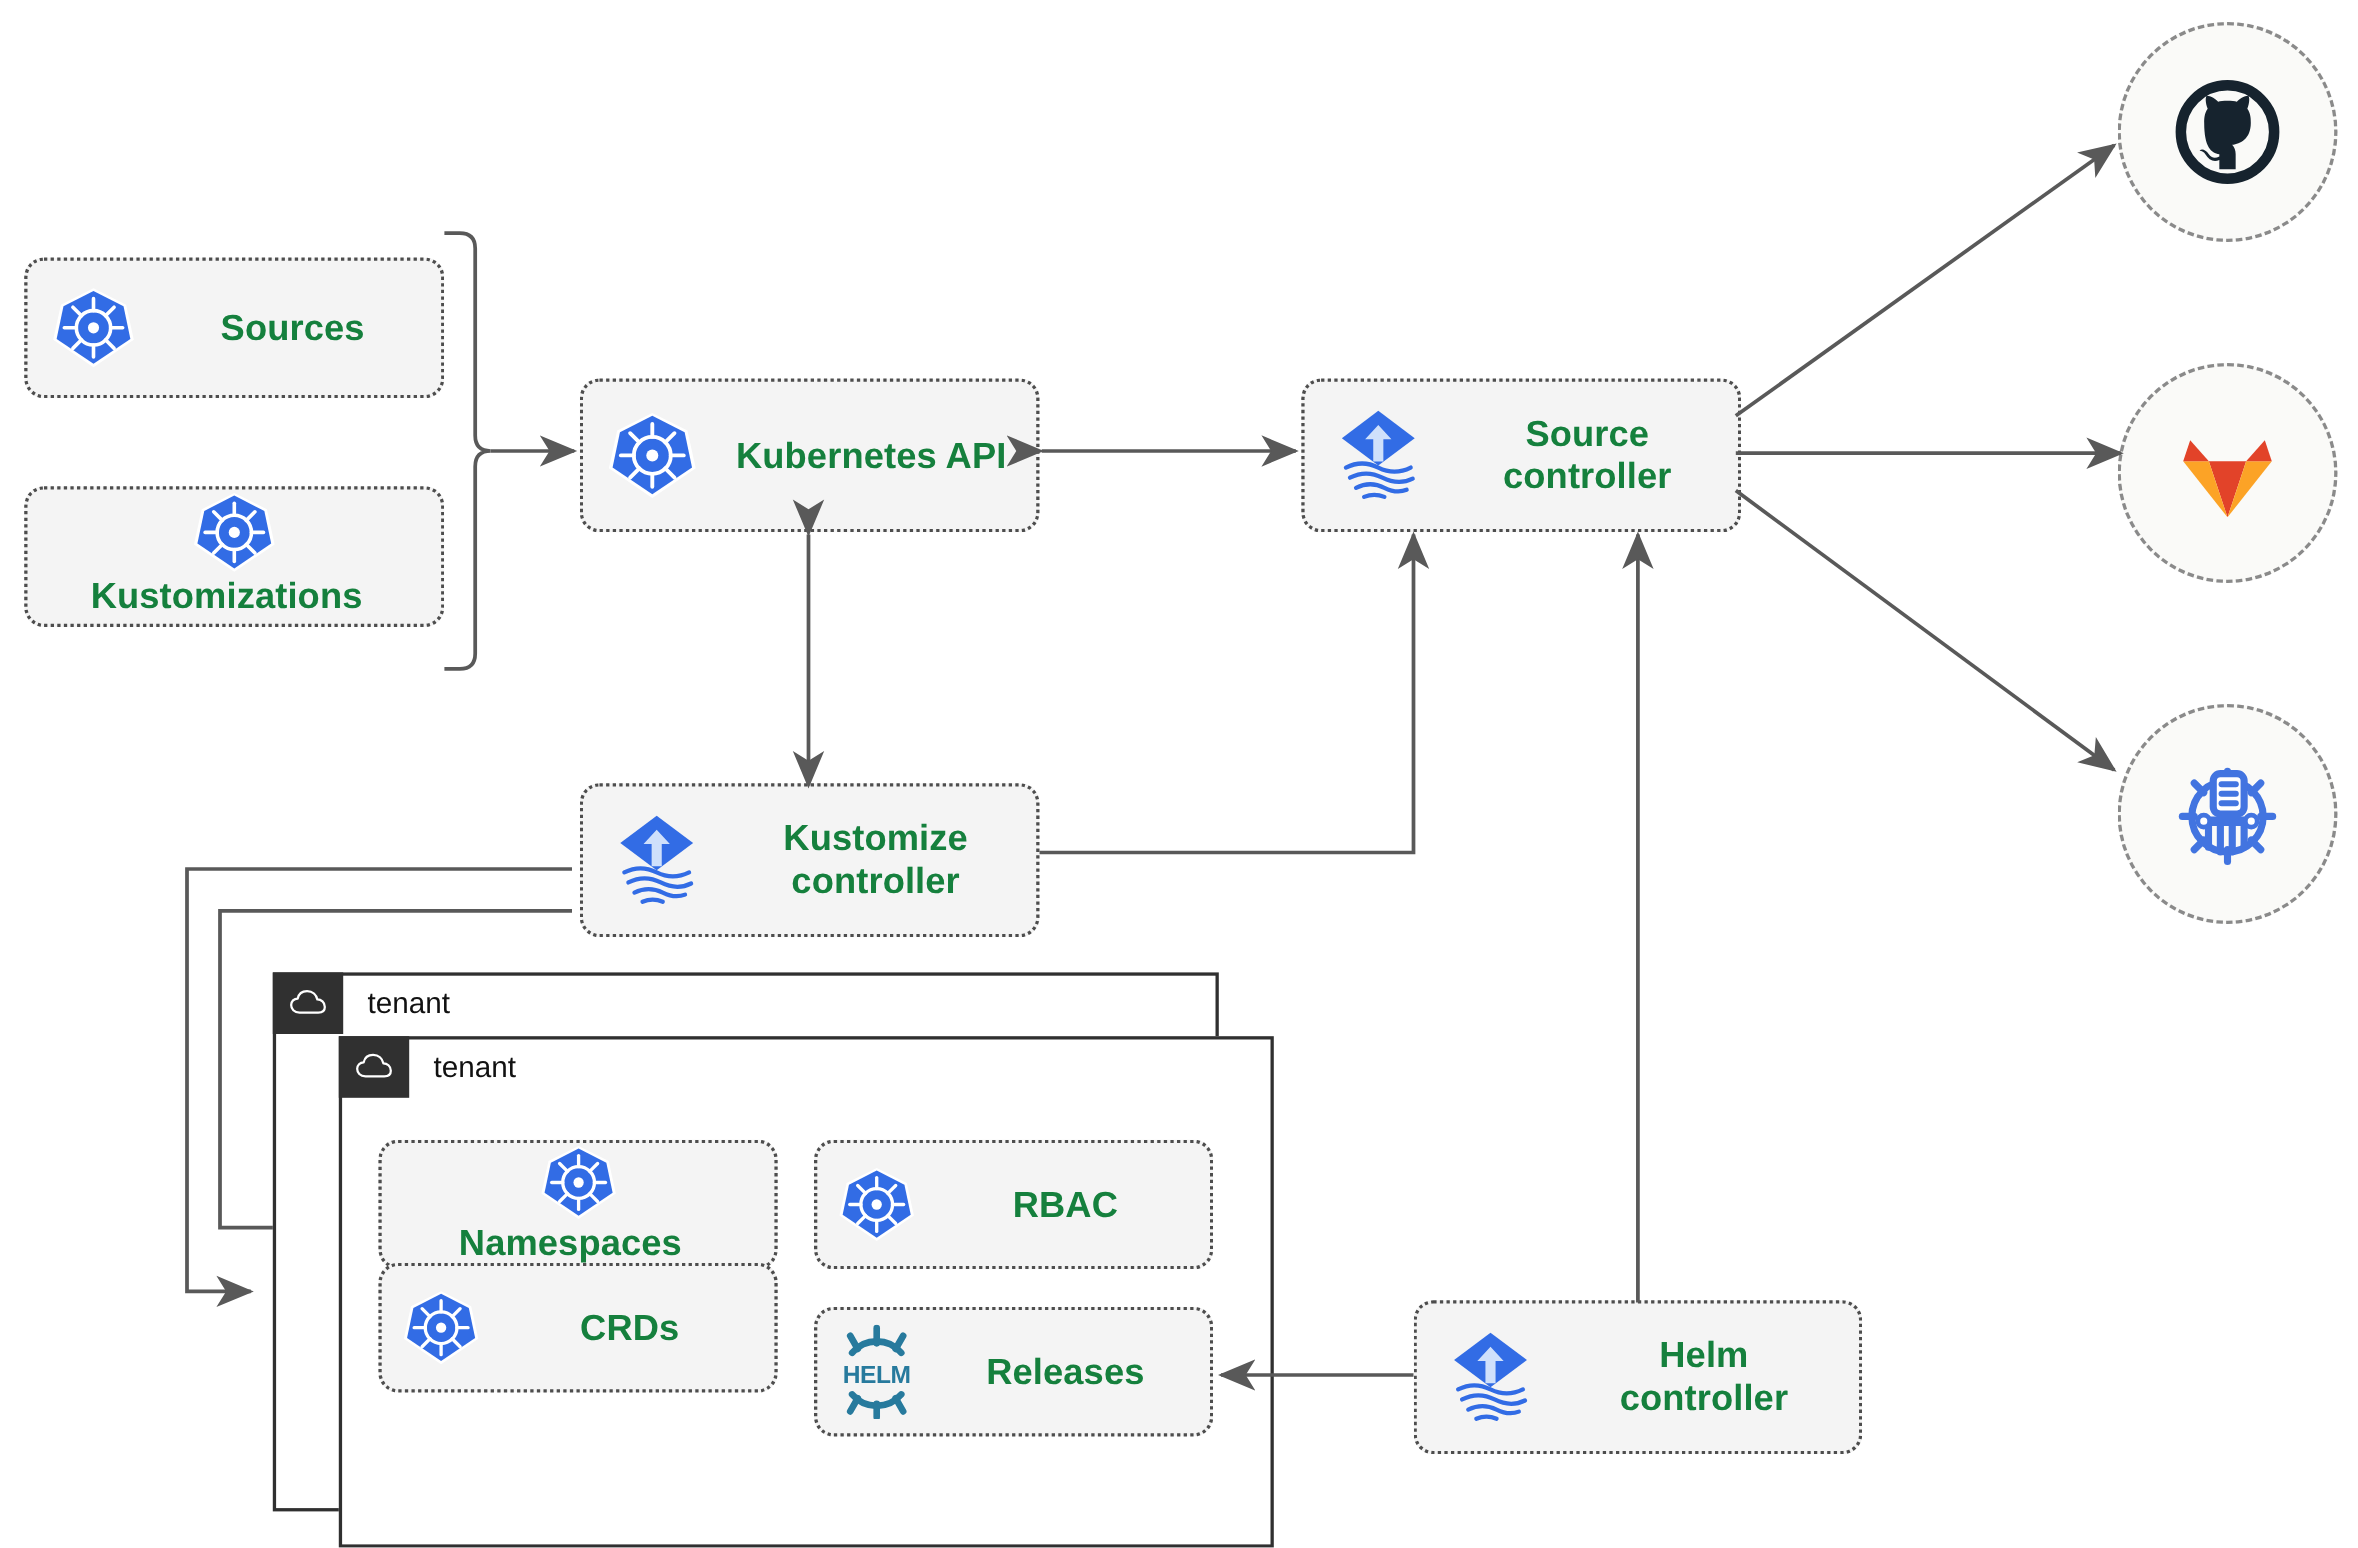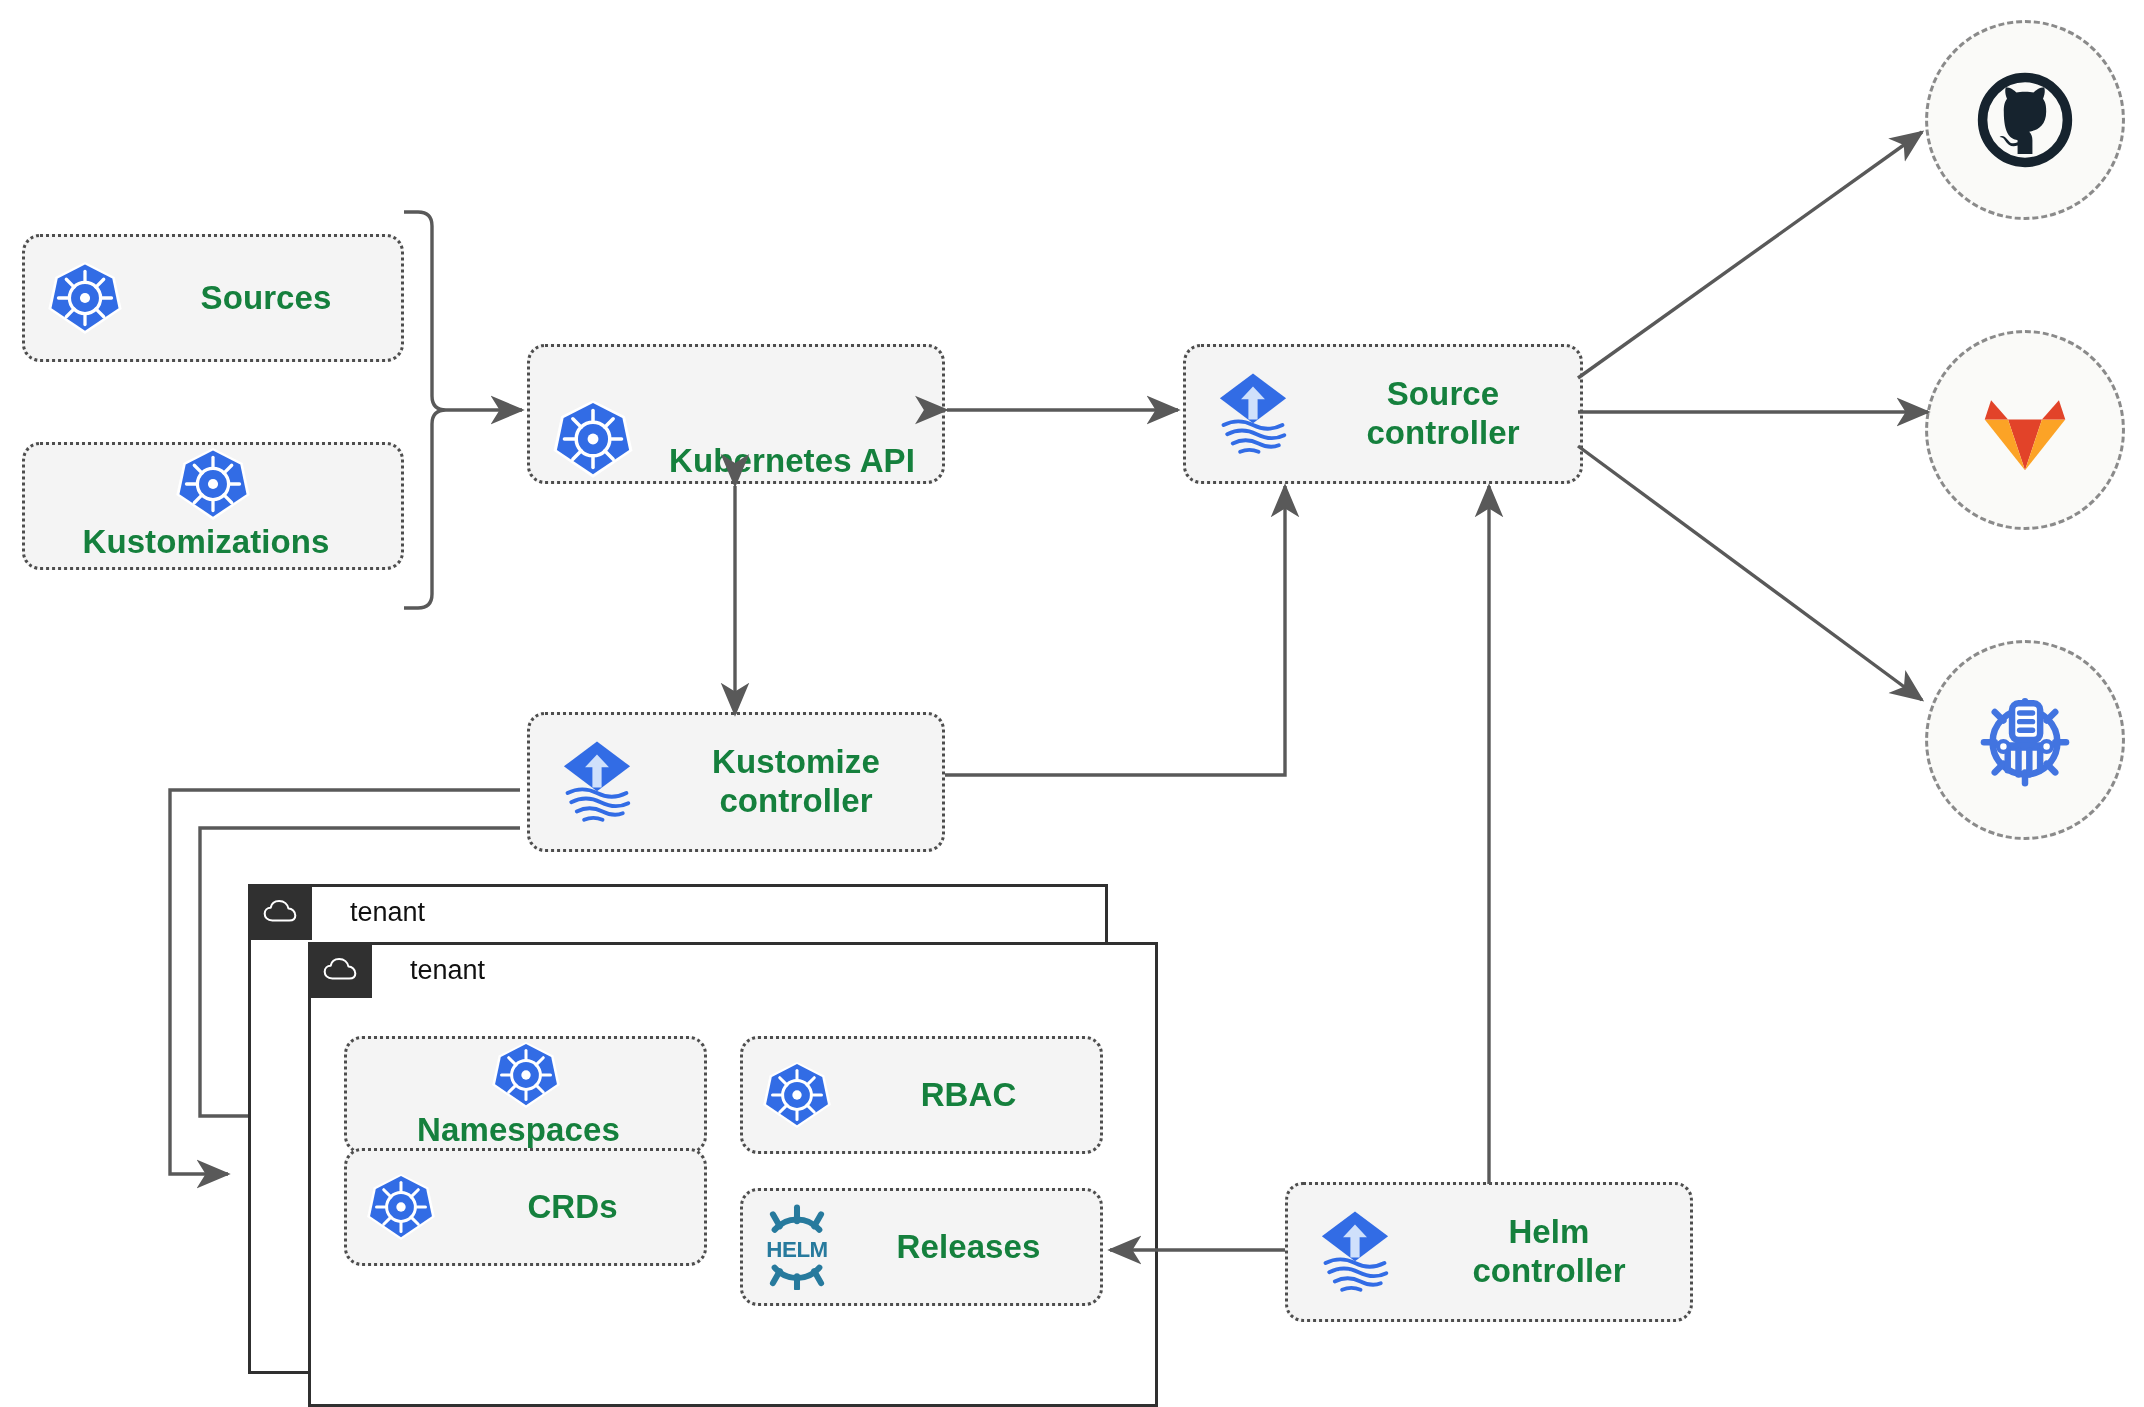--- a/index.html
+++ b/index.html
@@ -77,21 +77,21 @@
   }
   .tenant-tab .tabicon {
     width: 64px;
     height: 56px;
     background: #303030;
     display: flex;
     align-items: center;
     justify-content: center;
   }
   .tenant-tab .tabtext {
-    padding-left: 38px;
+    padding-left: 22px;
     font-size: 27px;
     color: #111111;
     background: transparent;
   }
 
   
   #wires {
     position: absolute;
     left: 0; top: 0;
     width: 2144px;
@@ -195,21 +195,21 @@
           <line x1="64" y1="64" x2="74" y2="74"></line>
           <line x1="74" y1="26" x2="64" y2="36"></line>
           <line x1="36" y1="64" x2="26" y2="74"></line>
         </g>
         <circle cx="50" cy="50" r="6.5" fill="#ffffff"></circle>
       </svg>
     </span>
     <span class="lbl">Kustomizations</span>
   </div>
 
-  <div class="node" style="left:527px; top:344px; width:418px; height:140px;align-items:flex-end;">
+  <div class="node" style="left:527px; top:344px; width:418px; height:140px;">
     <span class="ico" style="width:126px;">
       <svg width="84" height="84" viewBox="0 0 100 100">
         <polygon points="50,4 88,23 97,64 50,96 3,64 12,23" fill="#ffffff"></polygon>
         <polygon points="50,7 85,25 93,63 50,92 7,63 15,25" fill="#326ce5"></polygon>
         <g fill="none" stroke="#ffffff" stroke-width="4.2" stroke-linecap="round">
           <circle cx="50" cy="50" r="20"></circle>
           <line x1="50" y1="16" x2="50" y2="30"></line>
           <line x1="50" y1="70" x2="50" y2="84"></line>
           <line x1="16" y1="50" x2="30" y2="50"></line>
           <line x1="70" y1="50" x2="84" y2="50"></line>

